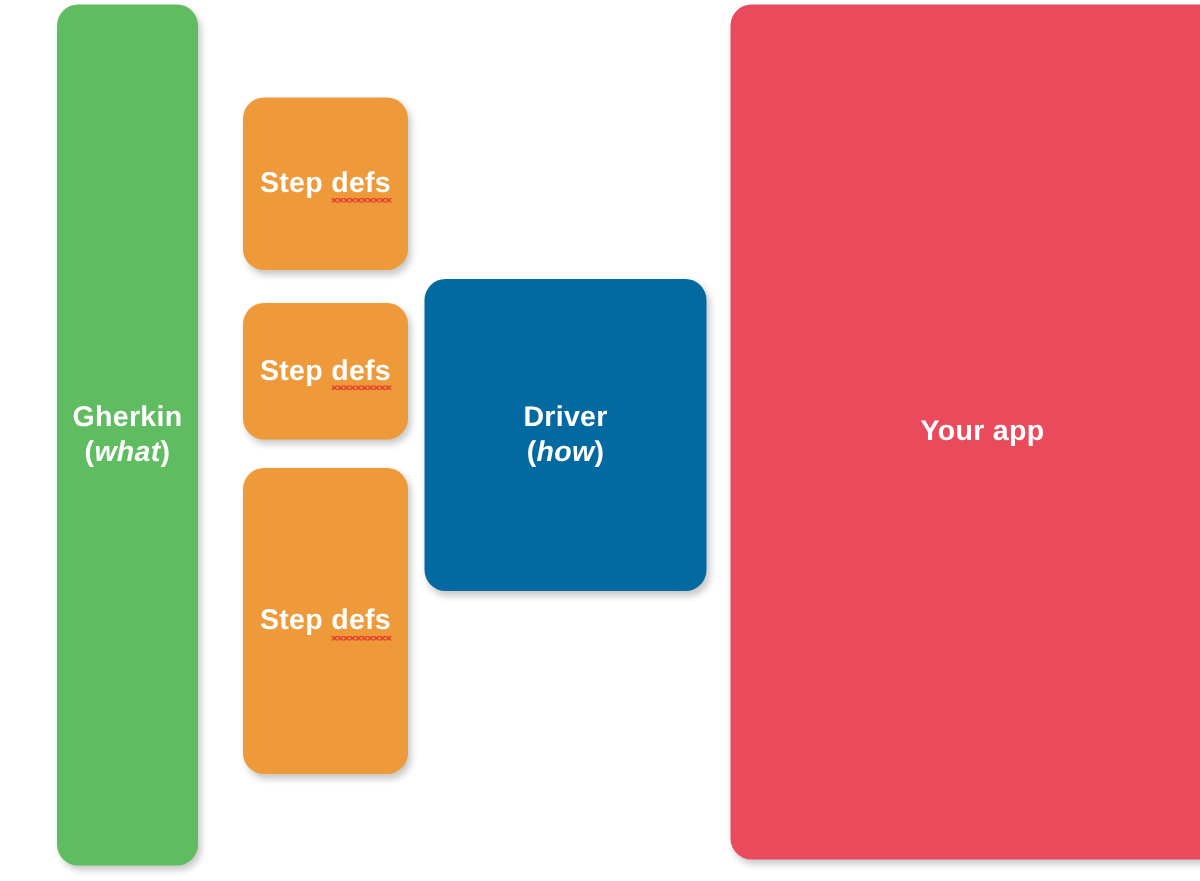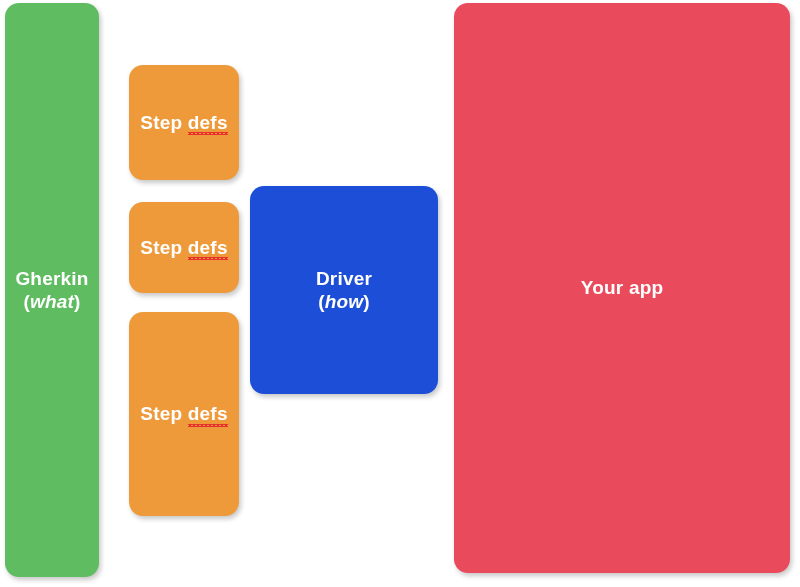--- a/index.html
+++ b/index.html
@@ -29,20 +29,21 @@
     align-items: center;
     justify-content: center;
     text-align: center;
     border-radius: 14px;
     color: #ffffff;
     font-weight: bold;
     font-size: 19px;
     line-height: 1.22;
     letter-spacing: 0.2px;
     box-shadow: 2px 3px 5px rgba(0, 0, 0, 0.22);
+    margin-left: 33px;
     -webkit-font-smoothing: antialiased;
   }
 
   .node .label {
     display: block;
     padding: 0 6px;
     white-space: nowrap;
   }
 
   .node .label .sub {
@@ -128,21 +129,21 @@
   </div>
 
   <div class="node" id="node-stepdefs-2" style="background:#ee9a3a">
     <span class="label"><span>Step </span><span class="misspelled">defs</span></span>
   </div>
 
   <div class="node" id="node-stepdefs-3" style="background:#ee9a3a">
     <span class="label"><span>Step </span><span class="misspelled">defs</span></span>
   </div>
 
-  <div class="node" id="node-driver" style="background:#1d4ed8">
+  <div class="node" id="node-driver" style="background:#0369a1">
     <span class="label">
       <span>Driver</span>
       <span class="sub"><span>(</span><em>how</em><span>)</span></span>
     </span>
   </div>
 
   <div class="node" id="node-yourapp" style="background:#ea4b5c">
     <span class="label">Your app</span>
   </div>
 

